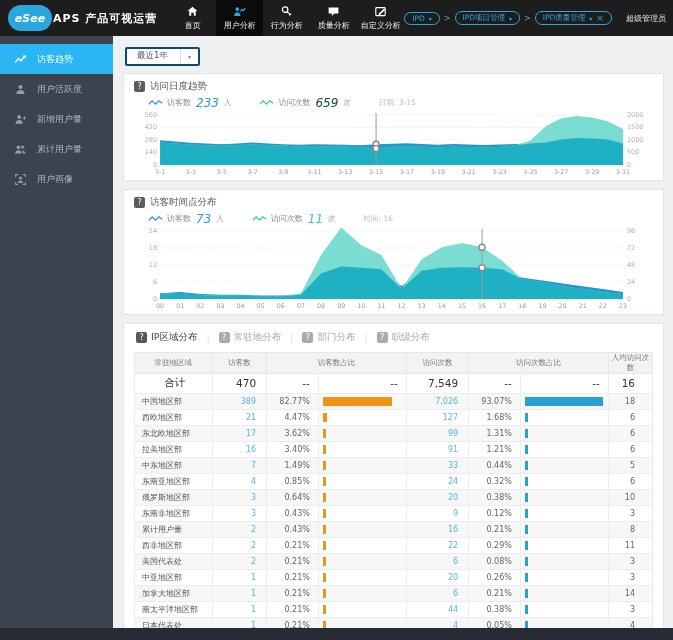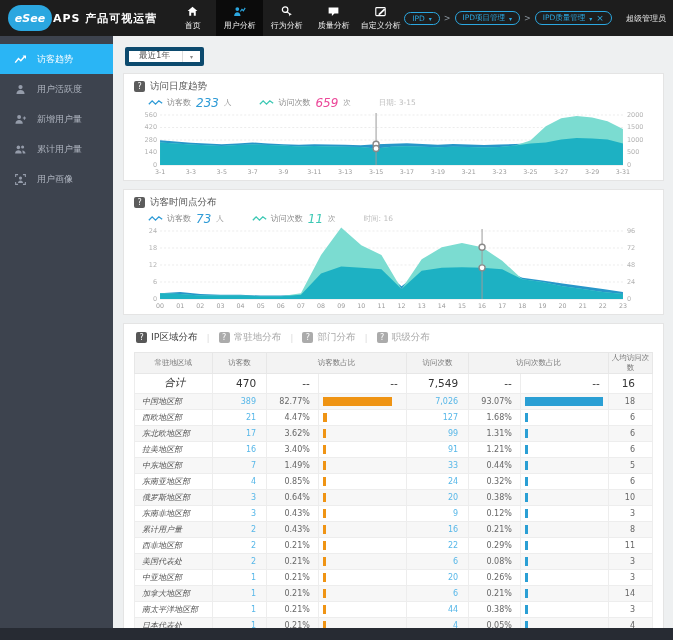--- a/index.html
+++ b/index.html
@@ -30,21 +30,21 @@
   
   .bodyrow { display:flex; flex:1; min-height:0; }
   .sidebar { width:113px; background:#3d434e; padding-top:8px; flex-shrink:0; }
   .side-item { height:30px; display:flex; align-items:center; gap:10px; padding-left:14px;
     font-size:9px; color:#aeb4bf; cursor:pointer; white-space:nowrap; }
   .side-item svg { width:13px; height:13px; fill:currentColor; color:#959caa; flex-shrink:0; }
   .side-item.active { background:#2ab5f5; color:#fff;text-align:right; }
   .side-item.active svg { color:#fff; }
 
   .content { flex:1; padding:7px 9px 0 10px; min-width:0; overflow:hidden; }
-  .range { display:inline-flex; align-items:center; height:19px; background:#fff; border:4px solid #0c4a6e;
+  .range { display:inline-flex; align-items:center; height:19px; background:#fff; border:2px solid #0c4a6e;
     border-radius:2px; margin:0 0 7px 2px; font-size:8.5px; color:#555; cursor:pointer; }
   .range-label { padding:0 12px 0 10px; }
   .range-caret { padding:0 7px; border-left:1px solid #ddd; color:#888; font-size:6px; height:100%; display:flex; align-items:center; }
 
   .card { background:#fff; border:1px solid #e4e4e4; margin-bottom:8px; padding:6px 10px 3px; }
   .card-title { display:flex; align-items:center; gap:5px; font-size:9.5px; color:#555; margin-bottom:3px; }
   .help { width:11px; height:11px; background:#5c5c5c; color:#fff; font-size:8px; border-radius:2px;
     display:inline-flex; align-items:center; justify-content:center; flex-shrink:0; }
   .legend { display:flex; align-items:center; font-size:8px; color:#8a8a8a; margin:1px 0 1px 14px; }
   .leg-item { display:flex; align-items:center; gap:4px; margin-right:28px; }
@@ -59,21 +59,21 @@
   .tab { display:flex; align-items:center; gap:4px; cursor:pointer; }
   .tab .help { background:#ababab; }
   .tab.active { color:#444; }
   .tab.active .help { background:#575757; }
   .tab-sep { color:#ddd; }
   table { width:100%; border-collapse:collapse; table-layout:fixed; font-size:8px; color:#666; }
   th { font-weight:normal; background:#f3f3f3; border:1px solid #e7e7e7; height:15px; color:#777; font-size:7.5px; }
   td { border:1px solid #ededed; height:16px; padding:0 4px; overflow:hidden; white-space:nowrap; }
   tr.total td { height:20px; font-size:10.5px; color:#333; }
   tr.odd td { background:#f7f7f7; }
-  td.region { color:#555; padding-left:7px;font-style:italic; }
+  td.region { color:#555; padding-left:7px; }
   tr.total td.region { text-align:center; }
   td.num { color:#57b7e8; text-align:right; padding-right:10px; cursor:pointer; }
   tr.total td.num { color:#333; cursor:default; }
   td.pct { text-align:right; padding-right:8px; }
   td.dashr { text-align:right; padding-right:8px; color:#555; }
   td.percap { text-align:right; padding-right:17px; }
   .bar { height:9px; min-width:2px; }
   .bar.orange { background:#ef9414; }
   .bar.blue { background:#2a9fd4; }
 
@@ -209,21 +209,21 @@
               </svg>
               <span>访客数</span>
               <span class="leg-val" style="color:#2f9bd6">233</span>
               <span class="leg-unit">人</span>
             </span>
             <span class="leg-item">
               <svg viewBox="0 0 18 10">
                 <polyline points="1,7 5,3 9,7 13,3 17,6" fill="none" stroke="#3cc8b4" stroke-width="1.6"></polyline>
               </svg>
               <span>访问次数</span>
-              <span class="leg-val" style="color:#ec4899">659</span>
+              <span class="leg-val" style="color:#14532d">659</span>
               <span class="leg-unit">次</span>
             </span>
             <span class="leg-note">日期: 3-15</span>
           </div>
         <svg class="chart-svg" id="chart-daily" viewBox="0 0 518 66" height="66" preserveAspectRatio="none">
             <line x1="26" y1="54" x2="488" y2="54" stroke="#d5d5d5" stroke-dasharray="" stroke-width="0.7"></line>
             <text x="23" y="56" text-anchor="end" font-size="6.5" fill="#b2b2b2">0</text>
             <text x="492" y="56" text-anchor="start" font-size="6.5" fill="#b2b2b2">0</text>
             <line x1="26" y1="41.5" x2="488" y2="41.5" stroke="#e4e4e4" stroke-dasharray="2,2" stroke-width="0.7"></line>
             <text x="23" y="43.5" text-anchor="end" font-size="6.5" fill="#b2b2b2">140</text>

